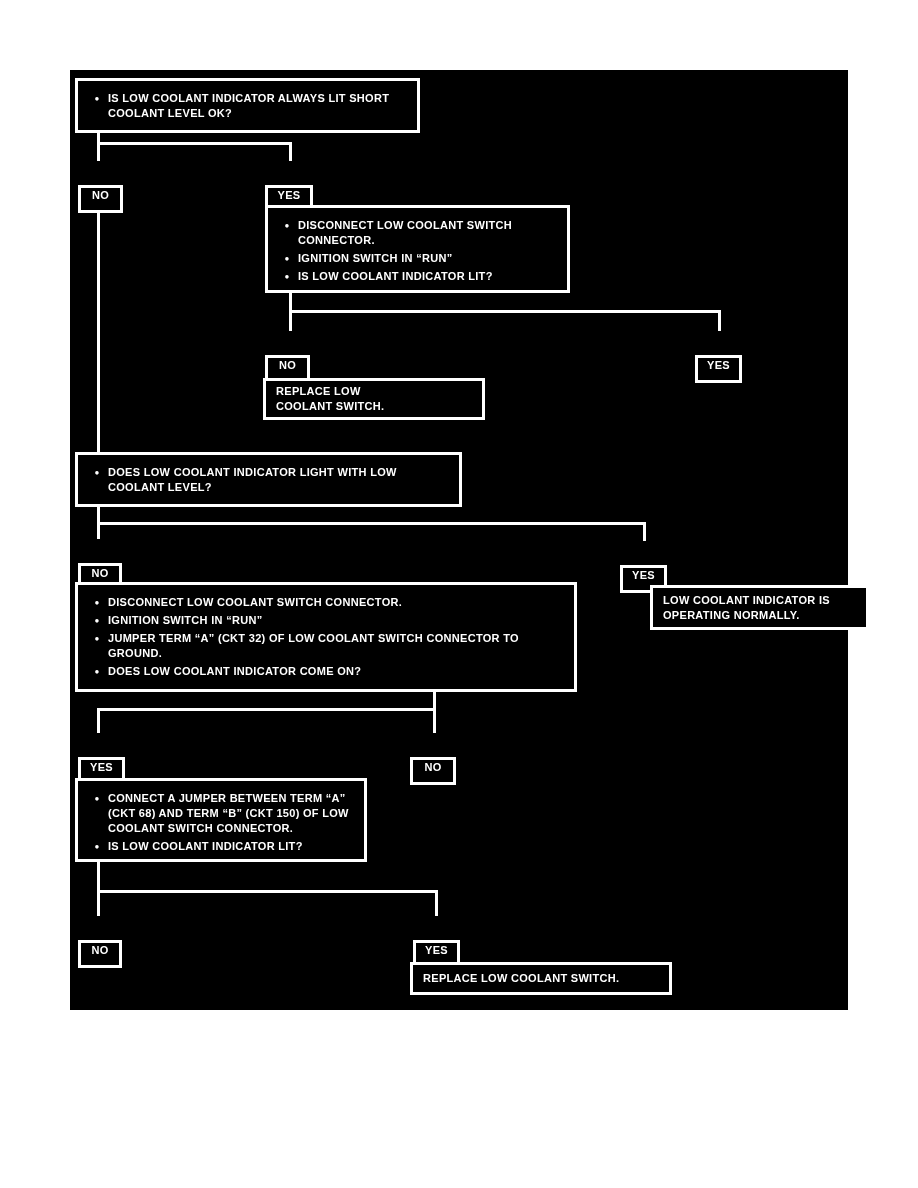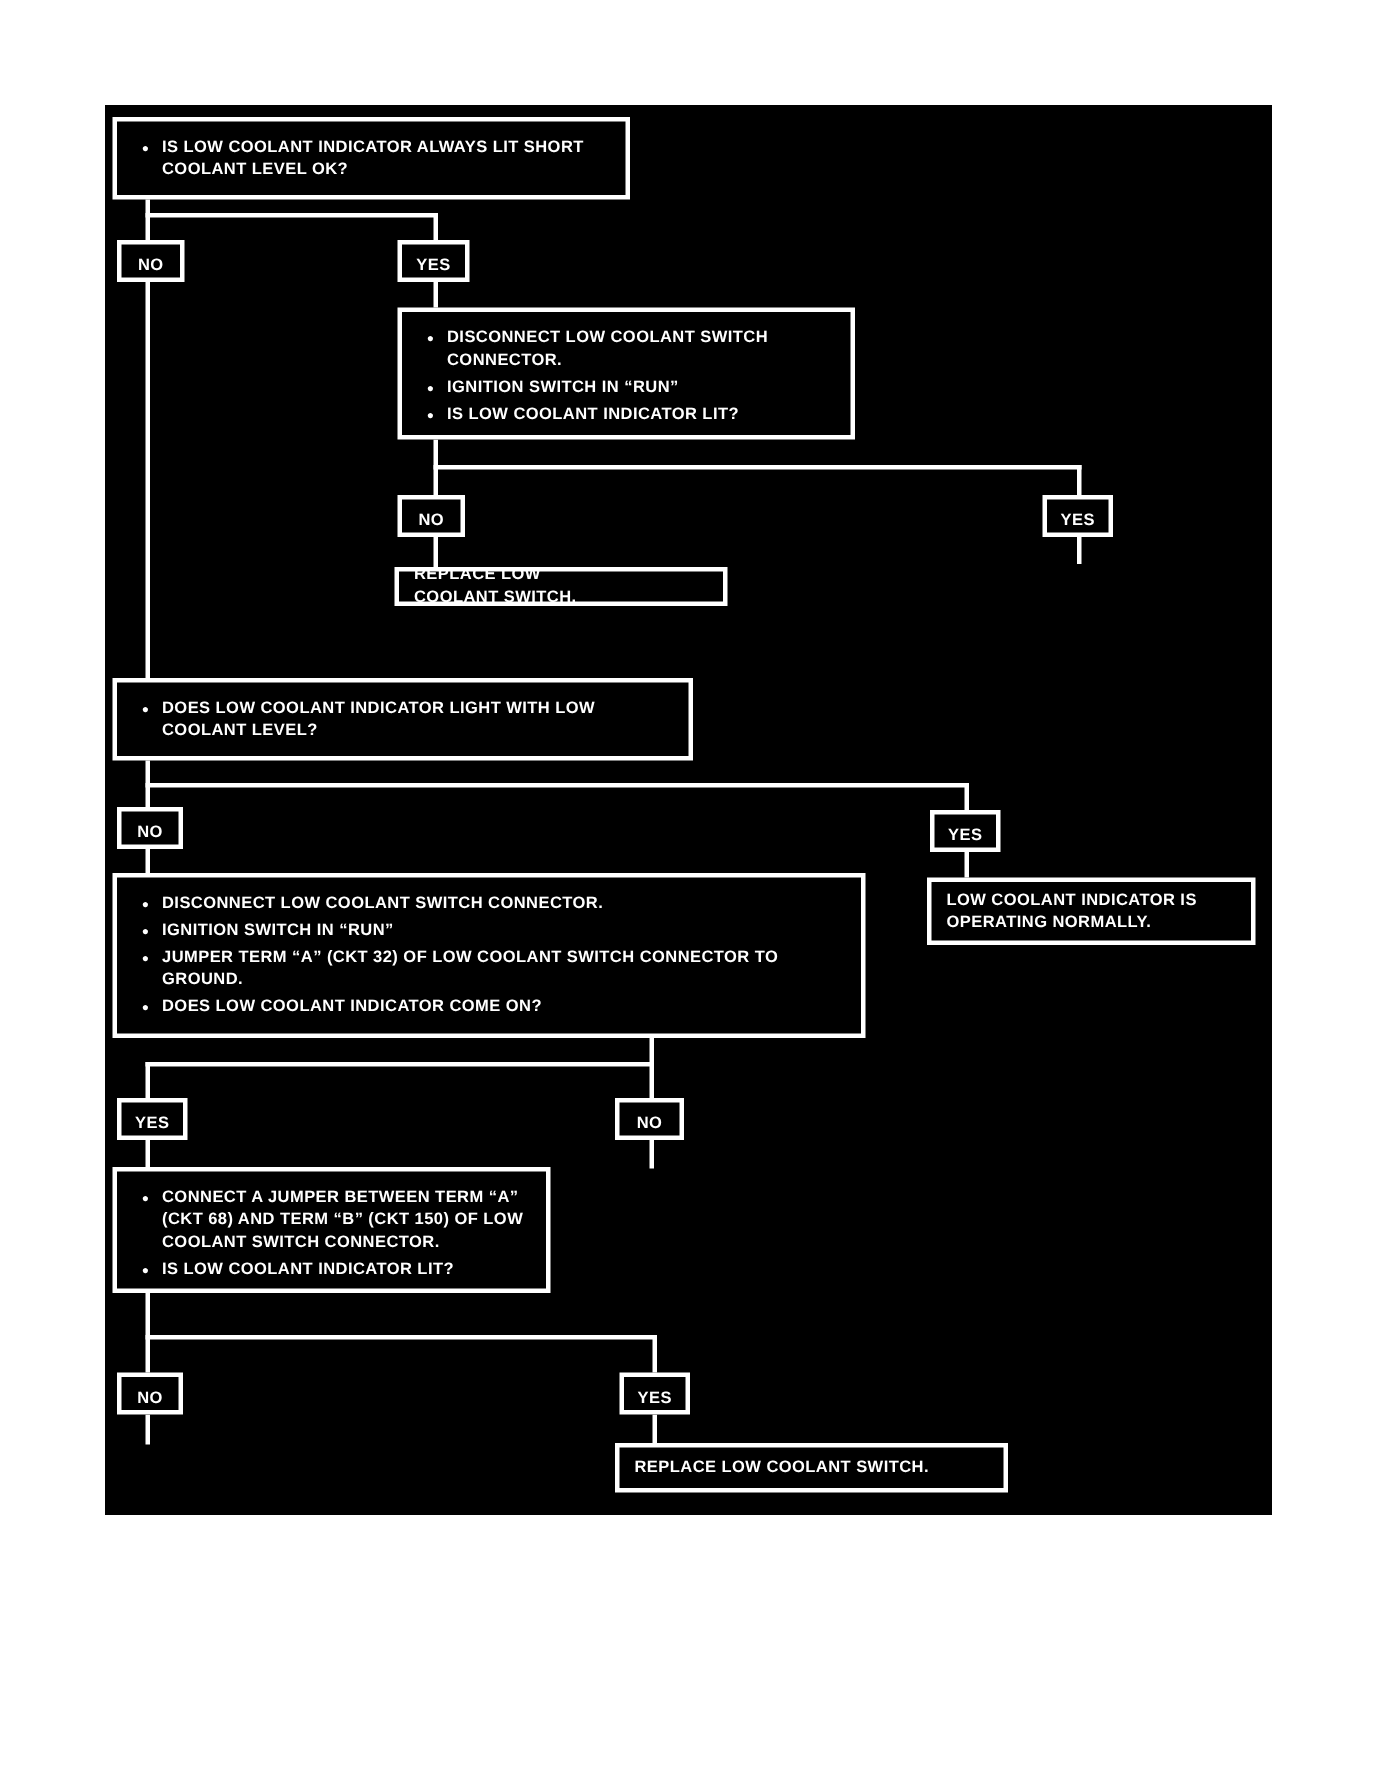--- a/index.html
+++ b/index.html
@@ -31,22 +31,23 @@
     font-size: 11px;
     letter-spacing: 0.3px;
     line-height: 1.35;
   }
   .box { padding: 7px 10px 6px 8px; }
   .box ul { list-style: none; margin: 0; padding: 0; }
   .box li { display: flex; align-items: flex-start; margin: 3px 0; }
   .box li .dot { flex: 0 0 22px; text-align: center; font-size: 8px; line-height: 15px; }
   .box li .txt { flex: 1 1 auto; }
   .dec {
-    display: flex; align-items: flex-end; justify-content: center;
+    display: flex; align-items: flex-start; justify-content: center;
     font-size: 11px;
+    margin-top: 25px;
   }
   .ans {
     padding: 6px 10px;
     white-space: pre-line;
     display: flex; align-items: center;
   }
   .dashed { border-style: dashed; border-width: 3px; }
   .line { position: absolute; background: #ffffff; }
   .lv { width: 3px; }
   .lh { height: 3px; }
@@ -117,21 +118,21 @@
       </ul>
     </div>
 
     <div class="dec" style="left:195px; top:260px; width:45px; height:28px;">
         <span>NO</span>
       </div>
     <div class="dec" style="left:625px; top:260px; width:47px; height:28px;">
         <span>YES</span>
       </div>
 
-    <div class="ans" style="left:193px; top:308px; width:222px; height:26px;">
+    <div class="ans" style="left:193px; top:308px; width:222px; height:42px;">
       <span>REPLACE LOW
 COOLANT SWITCH.</span>
     </div>
 
 
     <div class="box" style="left:5px; top:382px; width:387px; min-height:45px;">
       <ul>
         <li>
             <span class="dot">●</span>
             <span class="txt">DOES LOW COOLANT INDICATOR LIGHT WITH LOW COOLANT LEVEL?</span>
@@ -139,21 +140,21 @@
       </ul>
     </div>
 
     <div class="dec" style="left:8px; top:468px; width:44px; height:28px;">
         <span>NO</span>
       </div>
     <div class="dec" style="left:550px; top:470px; width:47px; height:28px;">
         <span>YES</span>
       </div>
 
-    <div class="ans" style="left:548px; top:515px; width:219px; height:45px;">
+    <div class="ans" style="left:580px; top:515px; width:219px; height:45px;">
       <span>LOW COOLANT INDICATOR IS
 OPERATING NORMALLY.</span>
     </div>
 
     <div class="box" style="left:5px; top:512px; width:502px; height:110px;">
       <ul>
         <li>
             <span class="dot">●</span>
             <span class="txt">DISCONNECT LOW COOLANT SWITCH CONNECTOR.</span>
           </li>

